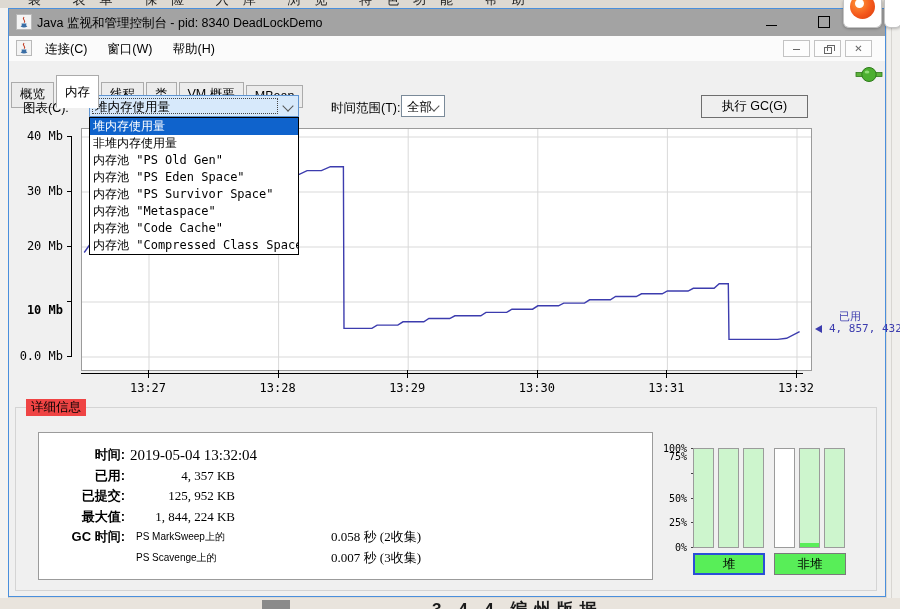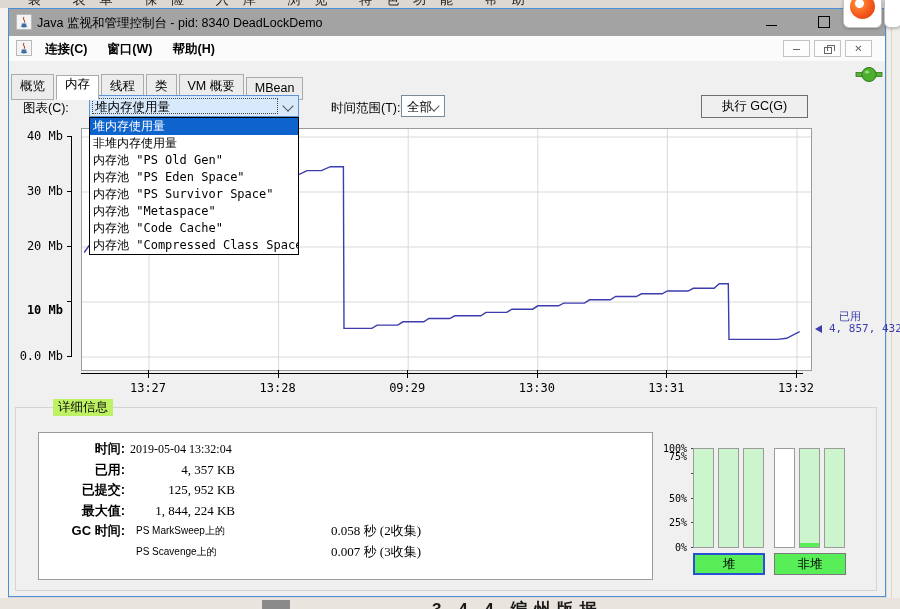--- a/index.html
+++ b/index.html
@@ -27,35 +27,35 @@
   .titlebar{position:absolute;left:0;top:0;width:100%;height:27px;background:#a3a3a3;}
   .title-text{position:absolute;left:28px;top:6px;font-size:12.5px;white-space:nowrap;}
   .appicon{position:absolute;width:16px;height:16px;}
   .ti{left:7px;top:5px;}
   .cap-btn{position:absolute;top:4px;width:30px;height:18px;text-align:center;color:#000;cursor:default;}
   .cap-min{left:747px;}
   .cap-min i{display:inline-block;width:11px;height:0;border-top:1px solid #000;margin-top:12px;}
   .cap-max{left:800px;}
   .cap-max i{display:inline-block;width:10px;height:10px;border:1px solid #000;margin-top:3px;}
   
-  .menubar{position:absolute;left:0;top:27px;width:100%;height:25px;background:#fbfbfb;border-bottom:1px solid #e3e3e3;font-weight:bold;}
+  .menubar{position:absolute;left:0;top:27px;width:100%;height:25px;background:#fbfbfb;border-bottom:1px solid #e3e3e3;}
   .mi{left:7px;top:4px;}
   .menu-items{position:absolute;left:30px;top:5px;}
   .menu-item{display:inline-block;padding:0 6px;margin-right:8px;font-size:12.5px;}
   .win-btn{position:absolute;top:4px;width:27px;height:17px;background:#fdfdfd;border:1px solid #c3c3c3;
     color:#666;text-align:center;line-height:15px;font-size:10px;box-sizing:border-box;}
   .wb1{left:774px;} .wb2{left:805px;} .wb3{left:836px;}
   .wb1 i{display:inline-block;width:7px;border-top:1px solid #666;margin-bottom:2px;}
   .wb2 i{position:relative;display:inline-block;width:6px;height:5px;border:1px solid #666;top:2px;background:#fdfdfd;}
   .wb2 i:before{content:"";position:absolute;left:2px;top:-3px;width:6px;height:5px;border:1px solid #666;border-bottom:none;}
   
   .tabbar{position:absolute;left:0;top:52px;width:100%;height:26px;background:#f0f0f0;}
   .tab{display:inline-block;margin-left:2px;margin-top:3px;padding:3px 8px 4px 8px;background:#ececec;
     border:1px solid #ababab;font-size:12.5px;vertical-align:bottom;}
-  .tab.active{background:#ffffff;padding-top:0;padding-bottom:6px;margin-top:14px;border-bottom-color:#ffffff;position:relative;z-index:2;}
+  .tab.active{background:#ffffff;padding-top:8px;padding-bottom:6px;margin-top:14px;border-bottom-color:#ffffff;position:relative;z-index:2;}
   .plug{position:absolute;left:846px;top:5px;}
   
   .lbl{position:absolute;font-size:12.5px;}
   .chart-lbl{left:14px;top:91px;}
   .combo{position:absolute;height:22px;box-sizing:border-box;background:#fff;border:1px solid #8ba0b9;}
   .combo-chart{left:80px;top:86px;width:210px;background:#d7e9fb;border-color:#5e94d2;}
   .combo-chart .fr{position:absolute;left:2px;top:2px;right:20px;bottom:2px;border:1px dotted #444;}
   .combo .val{position:absolute;left:5px;top:3px;font-size:12.5px;white-space:nowrap;}
   .chev{position:absolute;right:6px;top:6px;width:7px;height:7px;border-right:1px solid #555;border-bottom:1px solid #555;transform:rotate(45deg);}
   .range-lbl{left:322px;top:91px;}
@@ -74,29 +74,29 @@
   .plot{position:absolute;left:72px;top:119px;width:729px;height:241px;background:#fff;border:1px solid #9b9b9b;box-sizing:content-box;}
   .xaxis-line{position:absolute;left:72px;top:364px;width:722px;height:1px;background:#000;}
   .xtick{position:absolute;top:361px;width:1px;height:8px;background:#000;}
   .xlab{position:absolute;top:372px;width:44px;text-align:center;font-size:12px;font-family:"DejaVu Sans Mono",monospace;}
   .legend{position:absolute;left:806px;top:300px;width:70px;color:#3c3cae;}
   .legend .llabel{position:absolute;left:24px;top:0;font-size:11px;}
   .legend .lvalue{position:absolute;left:14px;top:13px;font-size:11px;font-family:"DejaVu Sans Mono",monospace;white-space:nowrap;}
   .legend .lmark{position:absolute;left:0;top:16px;width:0;height:0;border-top:4px solid transparent;border-bottom:4px solid transparent;border-right:7px solid #3c3cae;}
   
   .groupbox{position:absolute;left:6px;top:398px;width:862px;height:184px;border:1px solid #d4d4d4;box-sizing:border-box;}
-  .group-title{position:absolute;left:10px;top:-9px;background:#bef264;padding:0 5px;font-size:12.5px;margin-left:27px;}
+  .group-title{position:absolute;left:10px;top:-9px;background:#ef4444;padding:0 5px;font-size:12.5px;}
   .detail-panel{position:absolute;left:22px;top:24px;width:615px;height:148px;background:#fff;border:1px solid #9b9b9b;box-sizing:border-box;overflow:hidden;}
   .drow{display:flex;height:20.5px;align-items:center;}
   .drow .dl{width:86px;text-align:right;font-weight:bold;font-size:13px;flex:none;}
   .drow .dnum{width:110px;text-align:right;font-family:"Liberation Serif","DejaVu Serif",serif;font-size:13px;flex:none;}
-  .drow .dval{margin-left:5px;font-family:"Liberation Serif","DejaVu Serif",serif;font-size:12px;}
+  .drow .dval{margin-left:5px;font-family:"Liberation Serif","DejaVu Serif",serif;font-size:15px;}
   .drow .dcol{margin-left:11px;width:155px;font-size:10px;flex:none;}
   .drow .dext{width:130px;text-align:right;font-family:"Liberation Serif","DejaVu Serif",serif;font-size:13px;flex:none;}
-  .detail-pad{padding-top:6px;}
+  .detail-pad{padding-top:12px;}
   
   .pct-row{position:absolute;width:30px;text-align:right;font-size:10px;font-family:"DejaVu Sans Mono",monospace;}
   .pct-dash{position:absolute;width:9px;height:1px;}
   .pct-dash i{position:absolute;top:0;width:3px;height:1px;background:#444;}
   .bar{position:absolute;width:21px;height:100px;border:1px solid #9b9b9b;background:#fff;box-sizing:border-box;}
   .bar .fillv{position:absolute;left:0;bottom:0;width:100%;background:#cdf5cd;}
   .bar .strip{position:absolute;left:0;bottom:0;width:100%;height:4px;background:#58ee58;}
   .gauge-btn{position:absolute;top:544px;width:72px;height:22px;background:#58ee58;text-align:center;line-height:20px;font-size:12.5px;box-sizing:border-box;border:1px solid #7a7a7a;}
   .gauge-btn.focused{border:2px solid #2b4fd7;line-height:18px;}
   svg{display:block;}
@@ -192,21 +192,21 @@
           <line x1="455.79999999999995" y1="0" x2="455.79999999999995" y2="241" stroke="#d9d9d9" stroke-width="1"></line>
           <line x1="585.4" y1="0" x2="585.4" y2="241" stroke="#d9d9d9" stroke-width="1"></line>
           <line x1="715" y1="0" x2="715" y2="241" stroke="#d9d9d9" stroke-width="1"></line>
           <polyline points="2.2,123.5 10.0,112.5 28.1,98.8 47.6,87.8 67.0,79.5 92.9,69.6 118.8,61.3 151.2,53.1 183.6,47.6 203.1,45.4 217.3,45.4 225.1,41.6 239.4,41.6 248.4,37.7 261.4,37.7 262.0,199.4 289.9,199.4 295.1,196.1 315.8,196.1 321.0,192.8 341.8,192.8 346.9,189.5 367.7,189.5 372.9,186.8 398.8,186.8 404.0,183.4 424.7,183.4 429.9,180.2 450.6,180.2 455.8,176.8 476.5,176.8 481.7,174.1 502.5,174.1 507.6,170.8 528.4,170.8 533.6,167.5 554.3,167.5 559.5,164.8 580.2,164.8 585.4,162.0 606.1,162.0 611.3,159.3 632.1,159.3 637.2,154.8 646.3,154.8 647.0,210.4 695.6,210.4 704.6,209.3 717.6,202.7" fill="none" stroke="#3c3cae" stroke-width="1.4"></polyline>
         </svg>
     </div>
     <div class="xaxis-line"></div>
     <div id="xaxis-labels">
         <span class="xlab" style="left: 117px;">13:27</span>
         <span class="xlab" style="left: 246.6px;">13:28</span>
-        <span class="xlab" style="left: 376.2px;">09:29</span>
+        <span class="xlab" style="left: 376.2px;">13:29</span>
         <span class="xlab" style="left: 505.8px;">13:30</span>
         <span class="xlab" style="left: 635.4px;">13:31</span>
         <span class="xlab" style="left: 765px;">13:32</span>
       </div>
     <div class="legend">
       <i class="lmark"></i>
       <span class="llabel">已用</span>
       <span class="lvalue">4, 857, 432</span>
     </div>
 

